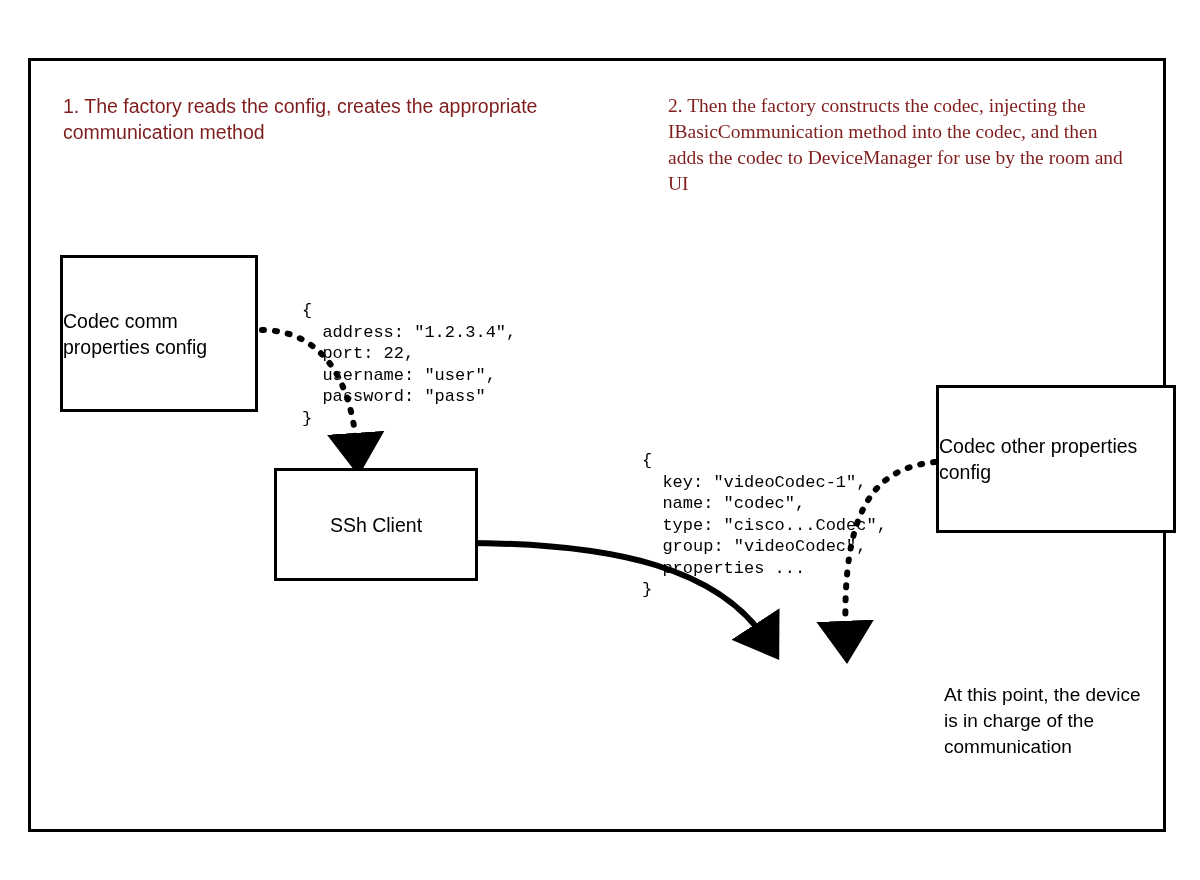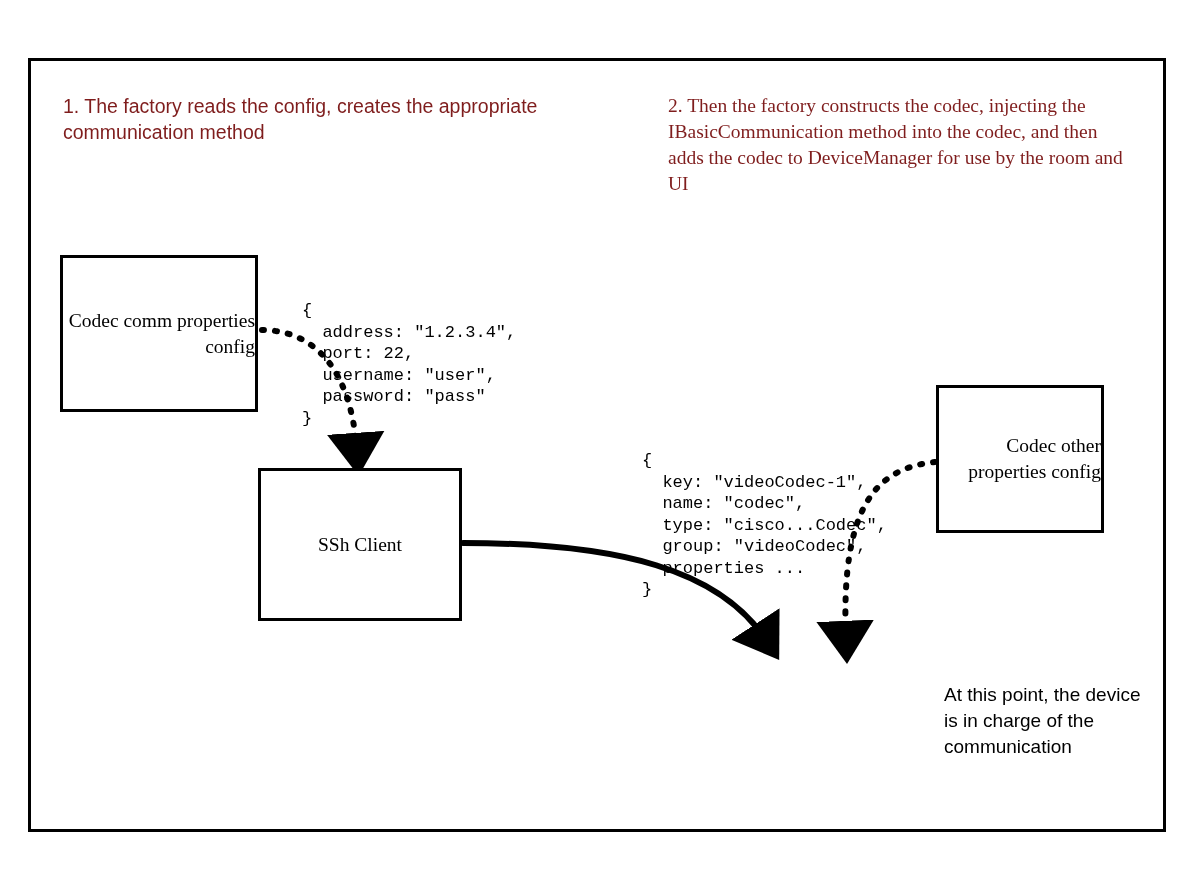--- a/index.html
+++ b/index.html
@@ -34,31 +34,30 @@
   #note-1 { left: 63px; top: 93px; width: 500px; }
   #note-2 { left: 668px; top: 93px; width: 460px; font-family: Liberation Serif, serif; }
   .box {
     position: absolute;
     border: 3px solid #000000;
     box-sizing: border-box;
     background: #ffffff;
     display: flex;
     align-items: center;
     justify-content: center;
-    text-align: right;
+    text-align: left;
     font-size: 19.5px;
     line-height: 26px;
     color: #000000;
     white-space: pre-line;
     z-index: 3;
-    font-family: Liberation Serif, serif;
   }
   #box-comm-config { left: 60px;  top: 255px; width: 198px; height: 157px; }
-  #box-ssh-client  { left: 258px; top: 468px; width: 204px; height: 153px; }
-  #box-other-config{ left: 936px; top: 385px; width: 168px; height: 148px; }
+  #box-ssh-client  { left: 274px; top: 468px; width: 204px; height: 113px; }
+  #box-other-config{ left: 936px; top: 385px; width: 240px; height: 148px; }
   #box-cisco-codec { left: 710px; top: 659px; width: 202px; height: 152px; }
   .code {
     position: absolute;
     font-family: "Liberation Mono", monospace;
     font-size: 17px;
     line-height: 21.5px;
     color: #000000;
     white-space: pre;
     z-index: 2;
   }

